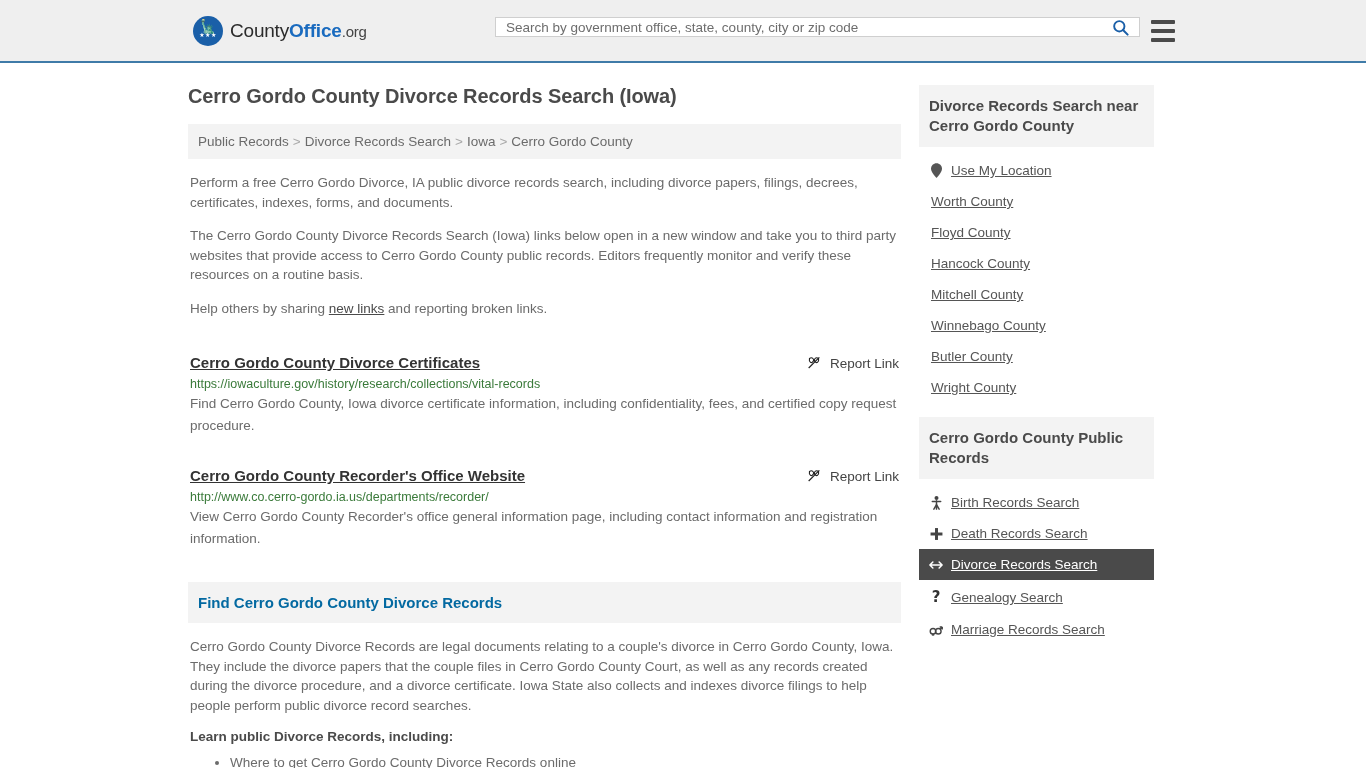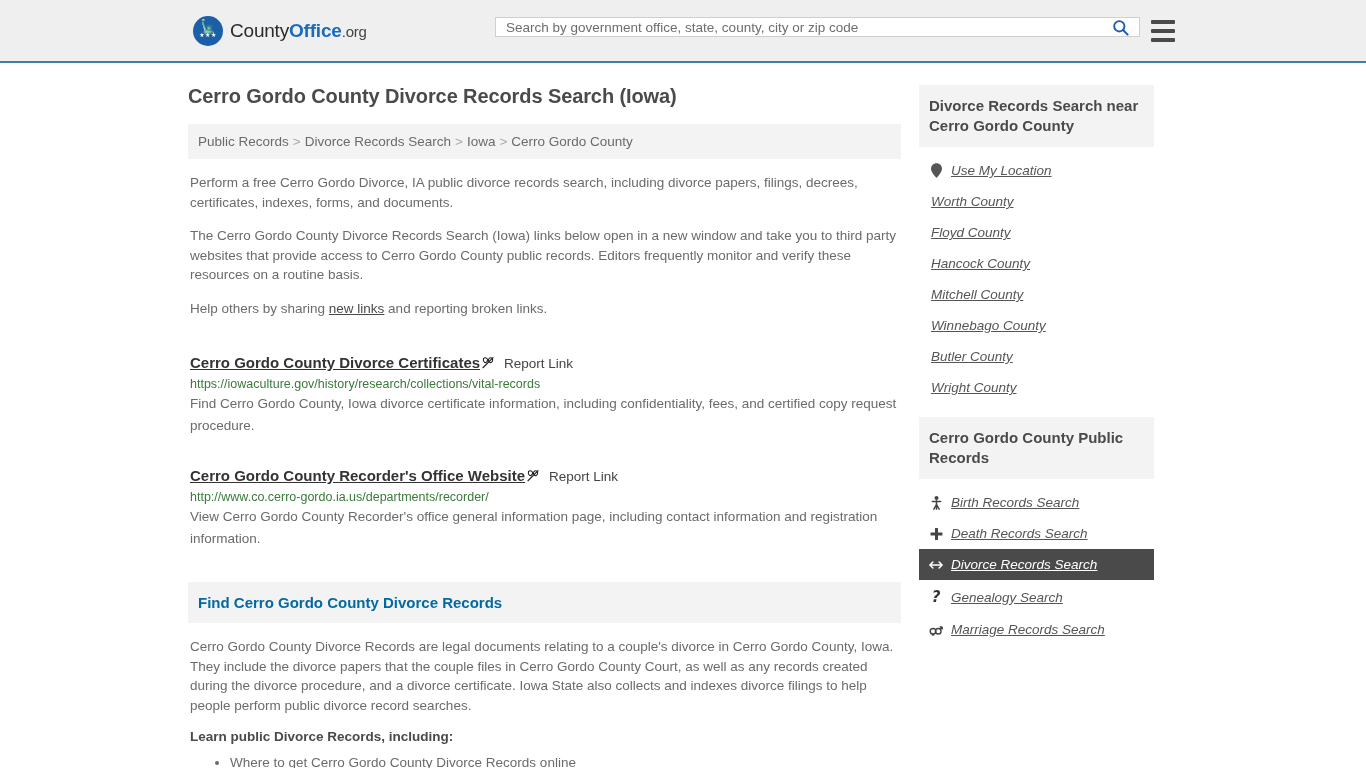--- a/index.html
+++ b/index.html
@@ -140,20 +140,21 @@
     margin: 0 0 14px 0;
     padding: 0 2px;
   }
   .para a.inline { color: #4a4a4a; text-decoration: underline; font-weight: normal; }
 
   
   .result { margin: 0 0 8px 0; padding: 0 2px; }
   .result-head {
     display: flex;
     align-items: flex-start;
+    justify-content: space-between;
   }
   .result-title {
     font-size: 15px;
     font-weight: bold;
     color: #333333;
     text-decoration: underline;
     cursor: pointer;
   }
   .report-link {
     display: flex;
@@ -207,21 +208,21 @@
   
   .side-box { margin-bottom: 14px; }
   .side-title {
     background: #f3f3f3;
     padding: 11px 10px;
     font-size: 15px;
     font-weight: bold;
     color: #4a4a4a;
     line-height: 20px;
   }
-  .side-list { padding: 8px 0 0 0; margin: 0; list-style: none; font-style: italic; }
+  .side-list { padding: 8px 0 0 0; margin: 0; list-style: none; }
   .side-item {
     display: flex;
     align-items: center;
     gap: 8px;
     padding: 8px 10px;
     font-size: 13.5px;
   }
   .side-item a {
     color: #555555;
     text-decoration: underline;

